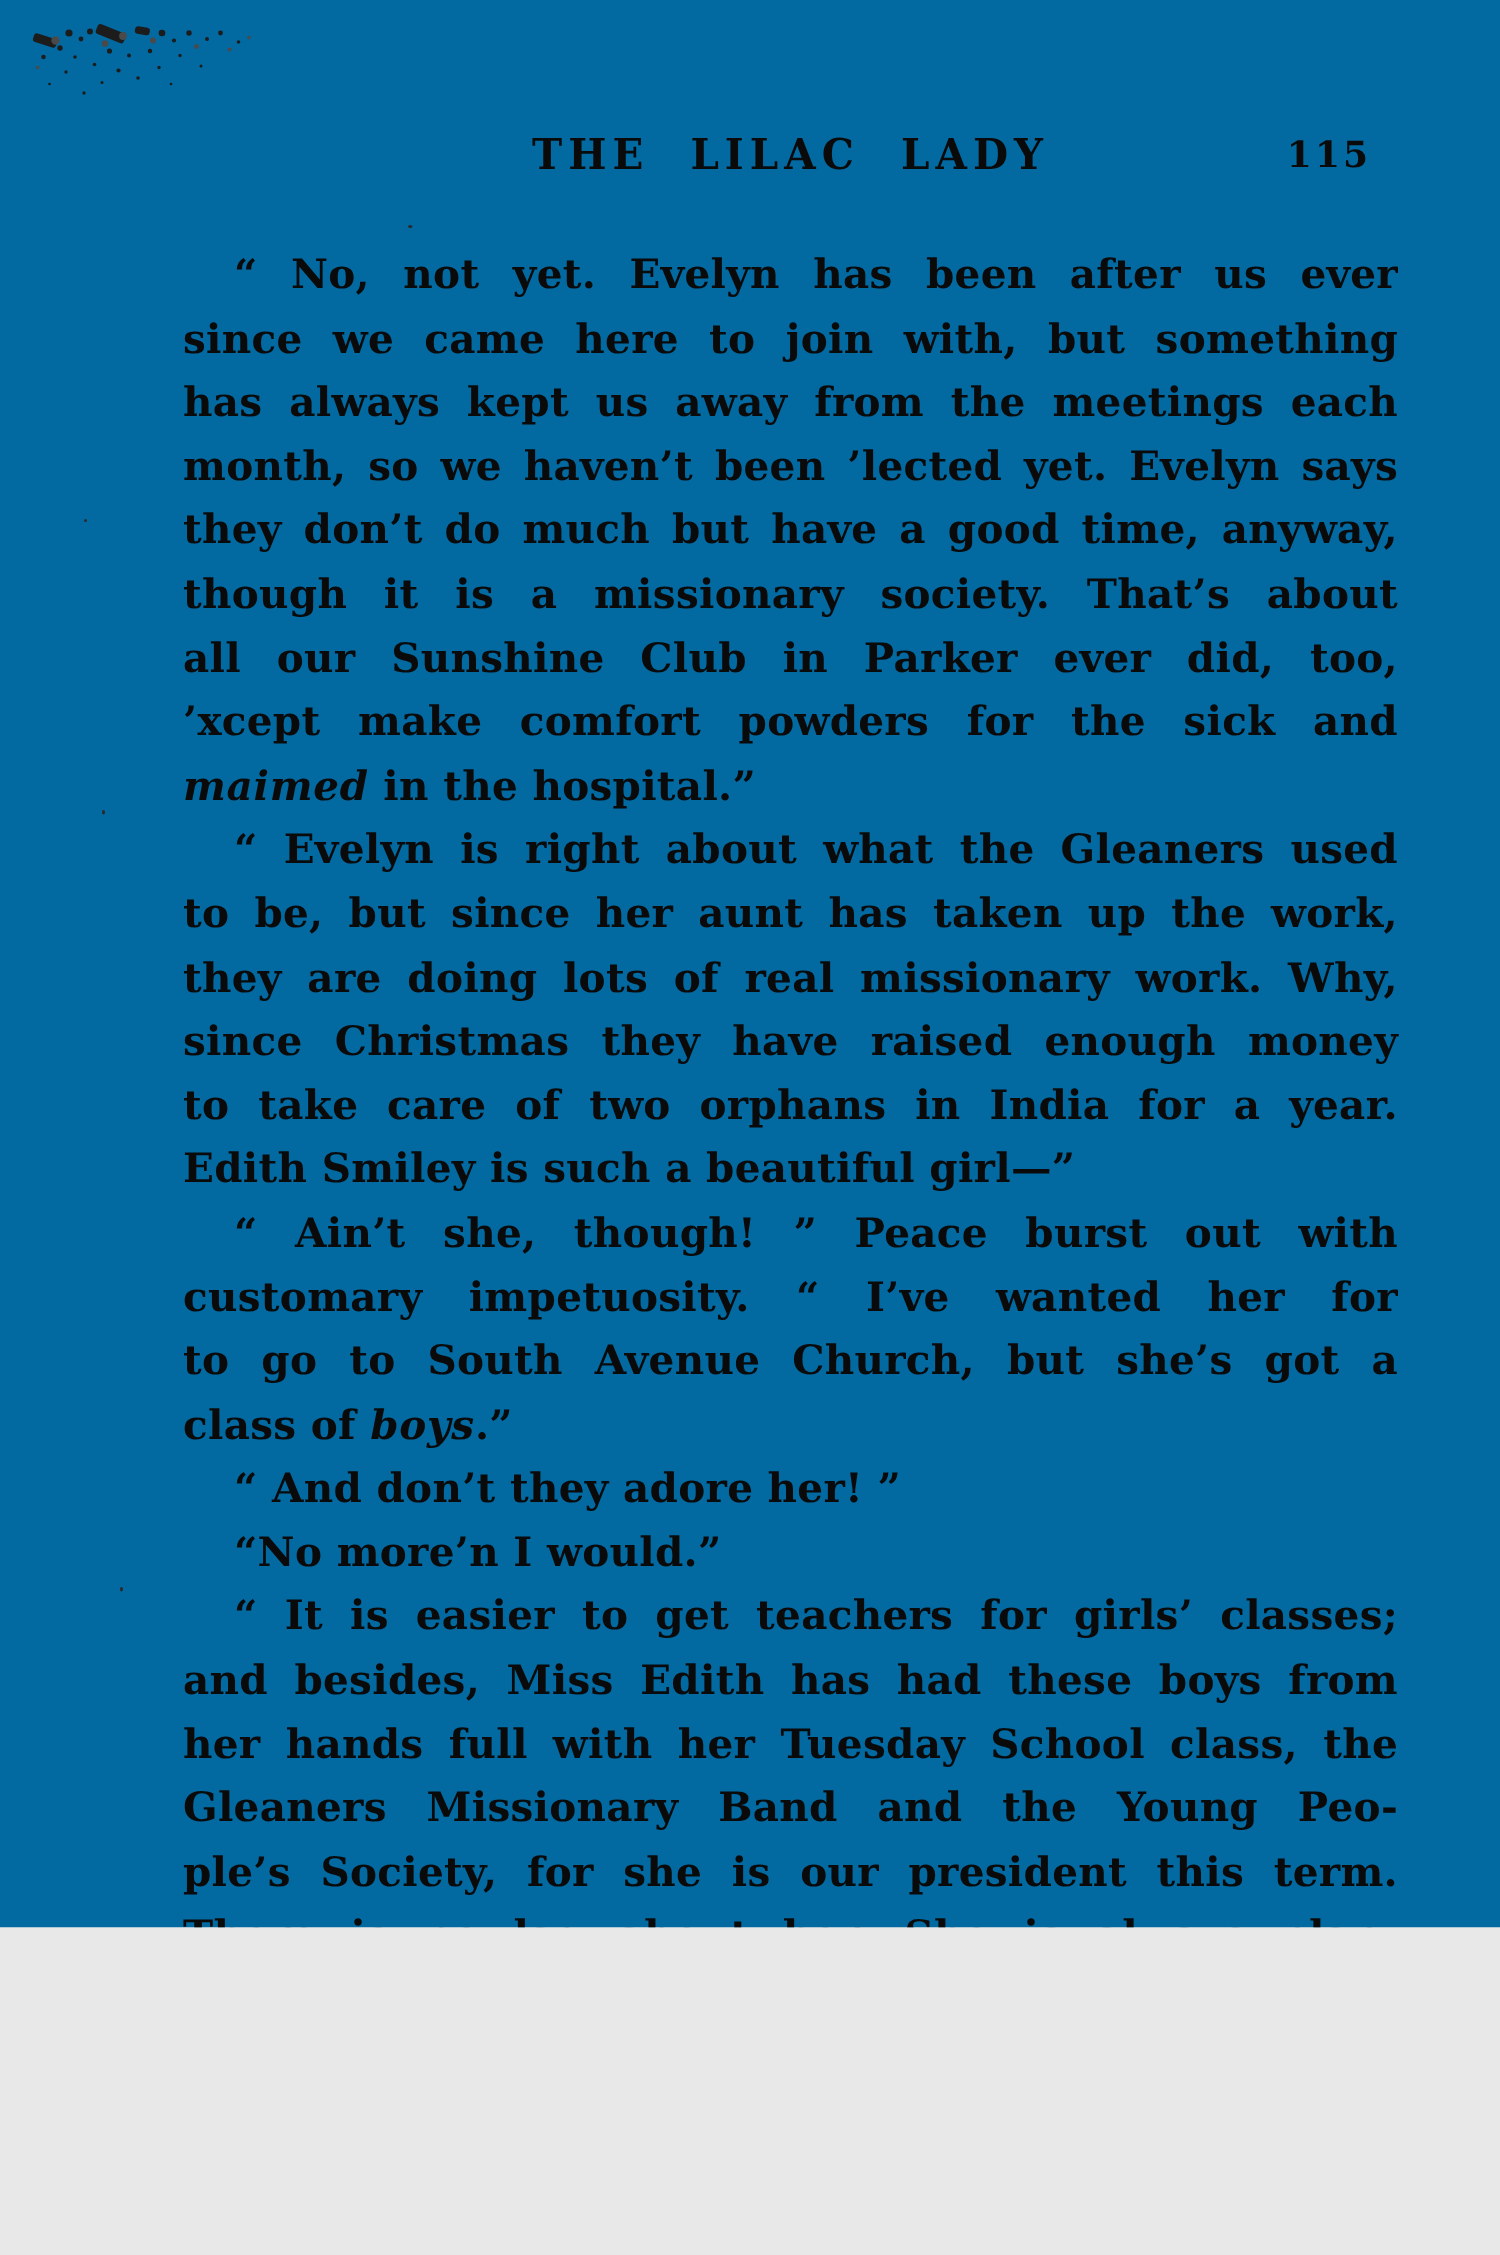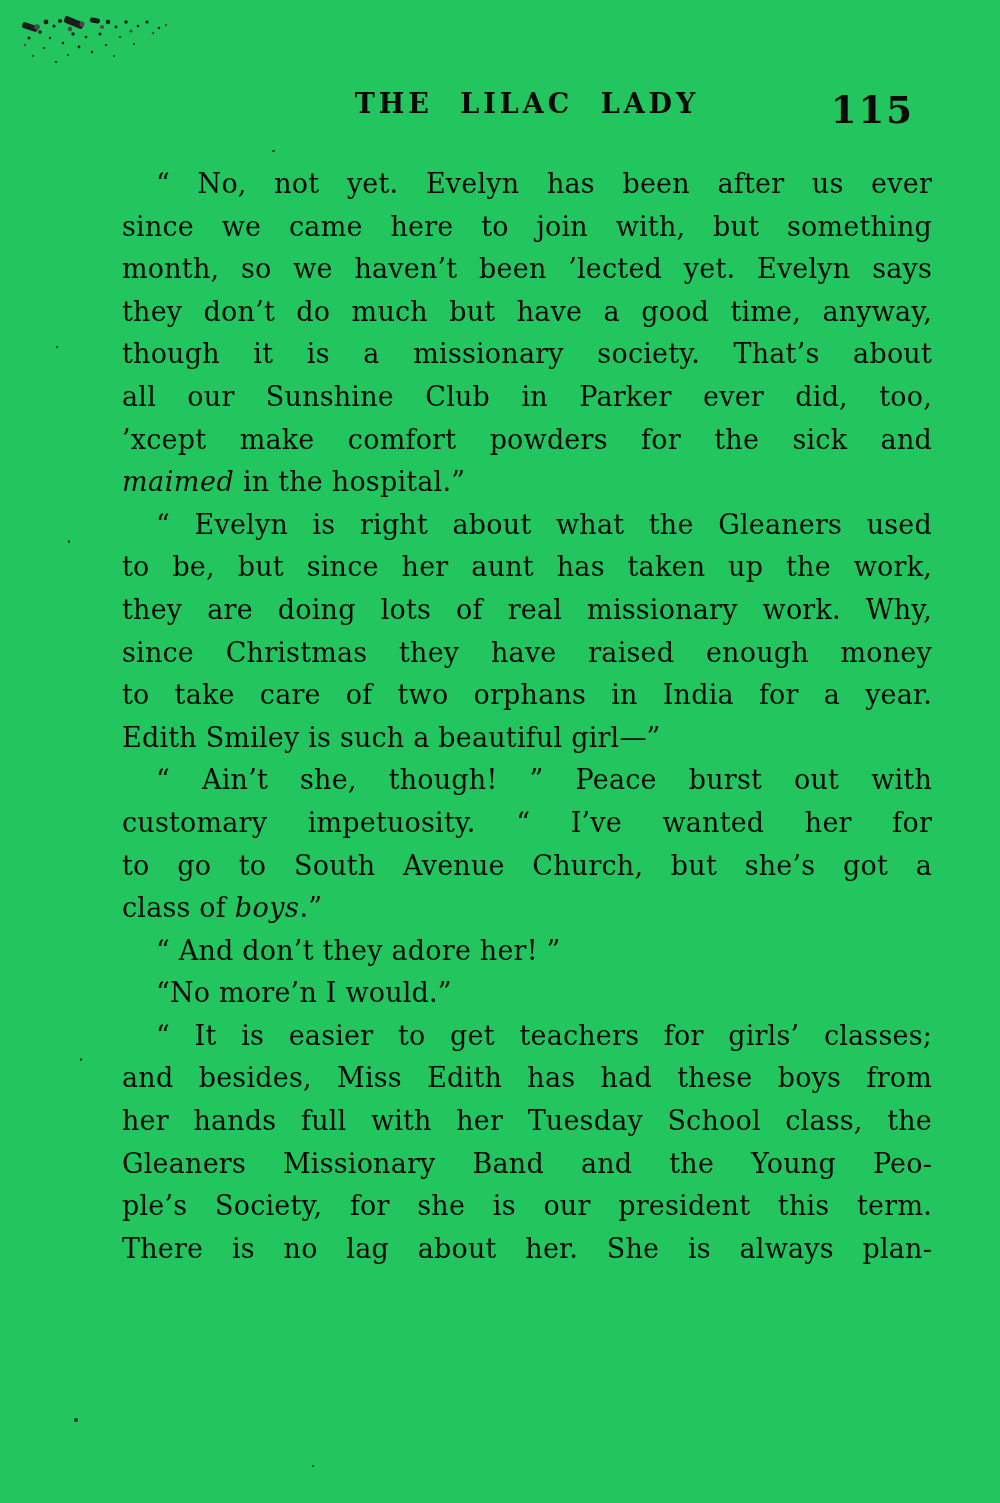--- a/index.html
+++ b/index.html
@@ -3,22 +3,22 @@
 <meta charset="utf-8">
 <style>
   html, body {
     margin: 0;
     padding: 0;
     background: #e8e8e8;
   }
   .page {
     position: relative;
     width: 1000px;
-    height: 1503px;
-    background: #22c55e;
+    height: 1285px;
+    background: #0369a1;
     overflow: hidden;
     font-family: "DejaVu Serif", "Liberation Serif", serif;
     color: #0a0a0a;
   }
   .running-header {
     position: absolute;
     top: 88px;
     left: 122px;
     width: 810px;
     height: 40px;
@@ -29,31 +29,31 @@
     font-size: 27px;
     font-weight: 700;
     letter-spacing: 4px;
     word-spacing: 14px;
     transform: scaleY(1.05);
   }
   .header-page-number {
     position: absolute;
     right: 18px;
     top: 0;
-    font-size: 37px;
+    font-size: 24px;
     font-weight: 700;
     letter-spacing: 2px;
   }
   .text-block {
     position: absolute;
     top: 163px;
     left: 122px;
     width: 810px;
     font-size: 27px;
-    font-weight: 400;
+    font-weight: 700;
     line-height: 42.6px;
     letter-spacing: 0.2px;
   }
   .paragraph { margin: 0; }
   .line {
     text-align: justify;
     text-align-last: justify;
     white-space: nowrap;
   }
   .line.plain {
@@ -136,20 +136,21 @@
 
   <div class="running-header">
     <span class="header-title">THE LILAC LADY</span>
     <span class="header-page-number">115</span>
   </div>
 
   <div class="text-block">
       <div class="paragraph">
         <div class="line indent"><span>“ No, not yet.  Evelyn has been after us ever</span></div>
         <div class="line"><span>since we came here to join with, but something</span></div>
+        <div class="line"><span>has always kept us away from the meetings each</span></div>
         <div class="line"><span>month, so we haven’t been ’lected yet. Evelyn says</span></div>
         <div class="line"><span>they don’t do much but have a good time, anyway,</span></div>
         <div class="line"><span>though it is a missionary society.  That’s about</span></div>
         <div class="line"><span>all our Sunshine Club in Parker ever did, too,</span></div>
         <div class="line"><span>’xcept make comfort powders for the sick and</span></div>
         <div class="line plain"><em>maimed</em><span> in the hospital.”</span></div>
       </div>
       <div class="paragraph">
         <div class="line indent"><span>“ Evelyn is right about what the Gleaners used</span></div>
         <div class="line"><span>to be, but since her aunt has taken up the work,</span></div>

